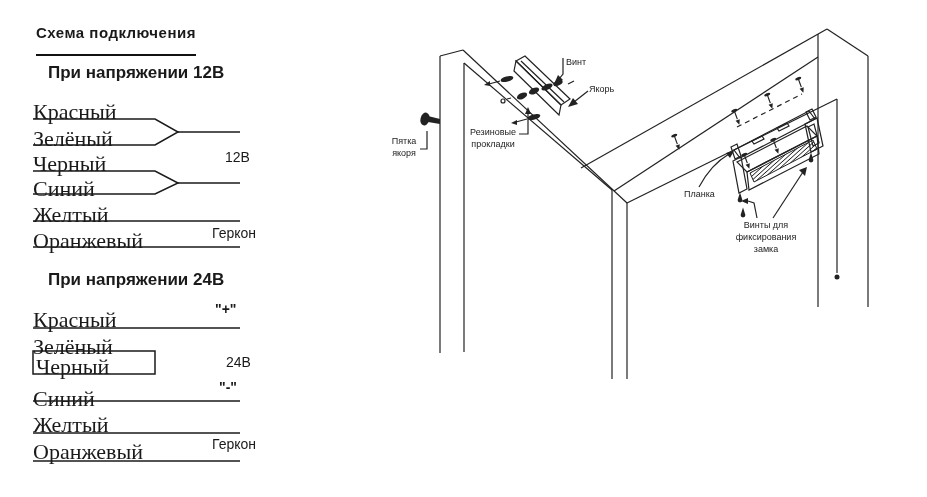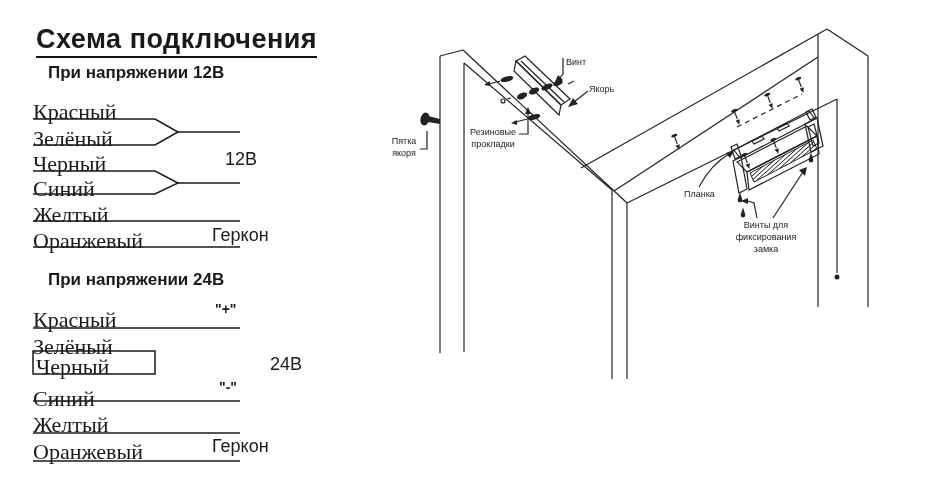--- a/index.html
+++ b/index.html
@@ -1,24 +1,24 @@
 <!DOCTYPE html>
 <html><head>
 <meta charset="utf-8">
 <style>
   html,body{margin:0;padding:0;}
   body{
     width:927px;height:497px;background:#ffffff;position:relative;overflow:hidden;
     font-family:"Liberation Sans",sans-serif;color:#1a1a1a;
   }
   .abs{position:absolute;white-space:nowrap;}
-  .title{font-size:27px;font-weight:bold;letter-spacing:.5px;border-bottom:2.5px solid #111;padding-bottom:1px;}
+  .title{font-size:15px;font-weight:bold;letter-spacing:.5px;border-bottom:2.5px solid #111;padding-bottom:13px;}
   .h2{font-size:17px;font-weight:bold;text-align:right;}
   .wire{font-size:22px;font-family:Liberation Serif, serif;}
-  .val{font-size:18px;}
+  .val{font-size:14px;}
   .val-q{font-size:14px;font-weight:bold;}
   .lbl{font-size:9px;line-height:12px;color:#222;}
   .lbl-c{text-align:center;}
   svg{position:absolute;left:0;top:0;}
   .ln{stroke:#1a1a1a;stroke-width:1.5;fill:none;}
   .dln{stroke:#222;stroke-width:1.2;fill:none;}
   .dfl{fill:#222;stroke:none;}
 </style>
 </head>
 <body>
@@ -162,21 +162,21 @@
 <div class="abs wire" style="left:33px;top:176px;">Синий</div>
 <div class="abs wire" style="left:33px;top:202px;">Желтый</div>
 <div class="abs wire" style="left:33px;top:228px;">Оранжевый</div>
 <div class="abs val" style="left:212px;top:225px;">Геркон</div>
 
 <div class="abs h2" style="left:48px;top:270px;">При напряжении 24В</div>
 <div class="abs wire" style="left:33px;top:307px;">Красный</div>
 <div class="abs val-q" style="left:215px;top:301px;">"+"</div>
 <div class="abs wire" style="left:33px;top:334px;">Зелёный</div>
 <div class="abs wire" style="left:36px;top:354px;">Черный</div>
-<div class="abs val" style="left:226px;top:354px;margin-left:44px;">24В</div>
+<div class="abs val" style="left:226px;top:354px;">24В</div>
 <div class="abs wire" style="left:33px;top:386px;">Синий</div>
 <div class="abs val-q" style="left:219px;top:379px;">"-"</div>
 <div class="abs wire" style="left:33px;top:412px;">Желтый</div>
 <div class="abs wire" style="left:33px;top:439px;">Оранжевый</div>
 <div class="abs val" style="left:212px;top:436px;">Геркон</div>
 
 <div class="abs lbl" style="left:566px;top:49px;margin-top:7px;">Винт</div>
 <div class="abs lbl" style="left:589px;top:83px;">Якорь</div>
 <div class="abs lbl lbl-c" style="left:381px;top:135px;width:46px;">
   <div>Пятка</div>

